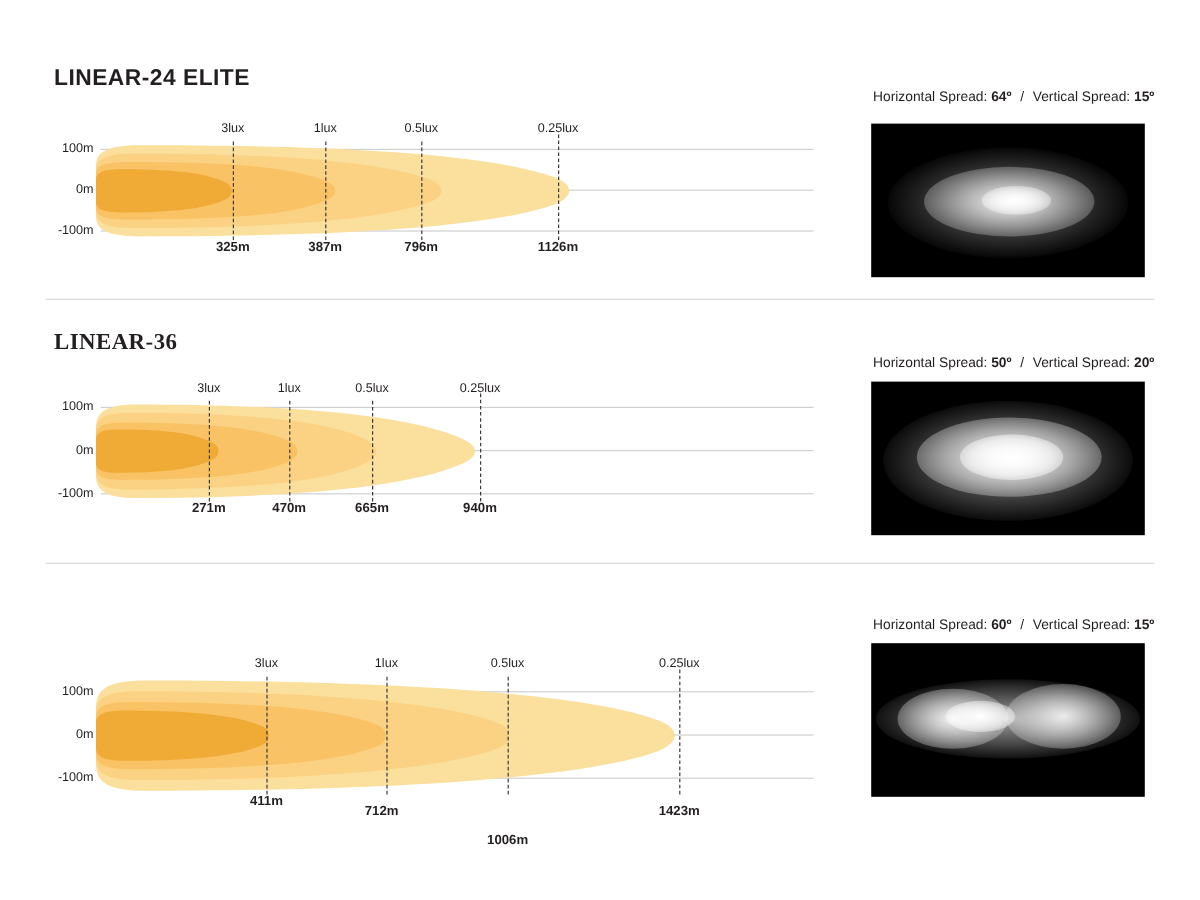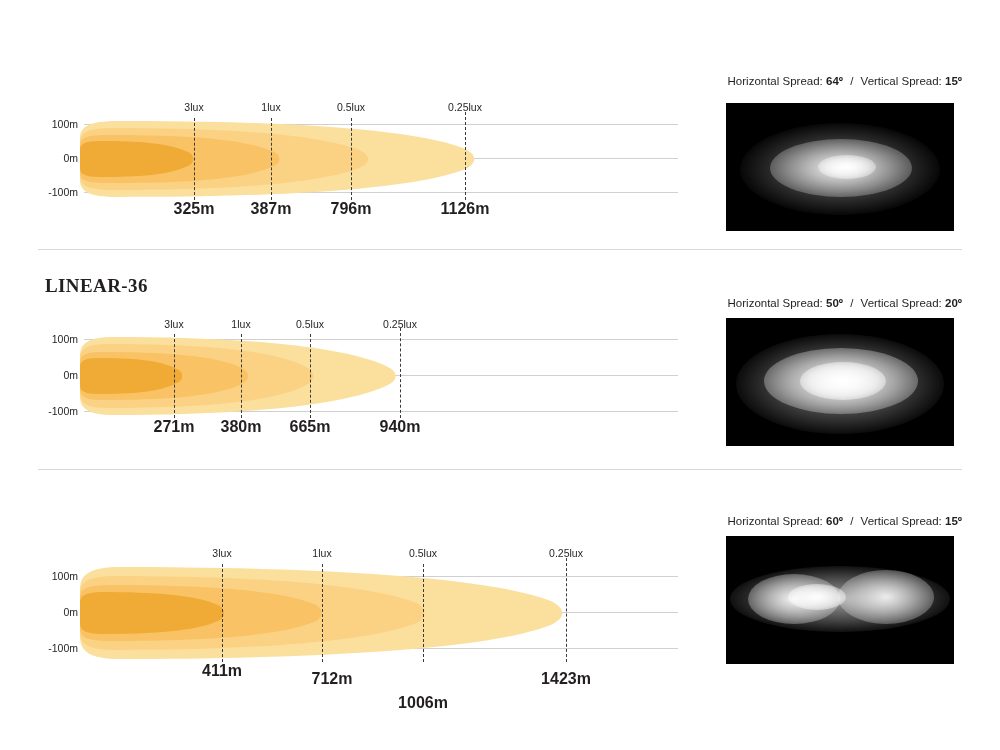--- a/index.html
+++ b/index.html
@@ -76,21 +76,21 @@
   }
   .lux-label {
     position: absolute;
     font-size: 10.5px;
     color: #231f20;
     white-space: nowrap;
     transform: translateX(-50%);
   }
   .dist-label {
     position: absolute;
-    font-size: 16px;
+    font-size: 11px;
     font-weight: bold;
     color: #231f20;
     white-space: nowrap;
     transform: translateX(-50%);
   }
   .beam {
     position: absolute;
   }
 
   
@@ -104,20 +104,21 @@
     border-radius: 50%;
   }
 </style>
 </head>
 <body>
 
 <div class="page">
 
   <div class="section" style="top:0;height:250px;">
 
+    <div class="sec-title" style="top:55px;">LINEAR-24 ELITE</div>
 
     <div class="spread" style="top:63px;">
       <span>Horizontal Spread:</span>
       <b>64º</b>
       <span class="sep">/</span>
       <span>Vertical Spread:</span>
       <b>15º</b>
     </div>
 
     <div class="diagram" style="left:0;top:0;width:700px;height:250px;">
@@ -203,21 +204,21 @@
       <svg class="beam" style="left:78px;top:107px;" width="108" height="38" viewBox="0 0 108 38">
         <path d="M2,10 C2,4 6,1 20,1 C54,1 82,3 99,12 C106,15 106,23 99,26 C82,35 54,37 20,37 C6,37 2,34 2,28 Z" fill="#f0ab37"></path>
       </svg>
 
       <div class="lux-line" style="left:174px;top:84px;height:84px;"></div>
       <div class="lux-label" style="left:174px;top:68px;">3lux</div>
       <div class="dist-label" style="left:174px;top:168px;text-align:right;">271m</div>
 
       <div class="lux-line" style="left:241px;top:84px;height:84px;"></div>
       <div class="lux-label" style="left:241px;top:68px;">1lux</div>
-      <div class="dist-label" style="left:241px;top:168px;">380m</div>
+      <div class="dist-label" style="left:241px;top:168px;">470m</div>
 
       <div class="lux-line" style="left:310px;top:84px;height:84px;"></div>
       <div class="lux-label" style="left:310px;top:68px;">0.5lux</div>
       <div class="dist-label" style="left:310px;top:168px;">665m</div>
 
       <div class="lux-line" style="left:400px;top:78px;height:90px;"></div>
       <div class="lux-label" style="left:400px;top:68px;">0.25lux</div>
       <div class="dist-label" style="left:400px;top:168px;">940m</div>
     </div>
 
@@ -263,21 +264,21 @@
       <svg class="beam" style="left:78px;top:121px;" width="152" height="44" viewBox="0 0 152 44">
         <path d="M2,12 C2,5 7,1 25,1 C75,1 118,4 140,14 C148,17 148,27 140,30 C118,40 75,43 25,43 C7,43 2,39 2,32 Z" fill="#f0ab37"></path>
       </svg>
 
       <div class="lux-line" style="left:222px;top:94px;height:98px;"></div>
       <div class="lux-label" style="left:222px;top:77px;">3lux</div>
       <div class="dist-label" style="left:222px;top:192px;">411m</div>
 
       <div class="lux-line" style="left:322px;top:94px;height:98px;"></div>
       <div class="lux-label" style="left:322px;top:77px;">1lux</div>
-      <div class="dist-label" style="left:332px;top:200px;text-align:center;">712m</div>
+      <div class="dist-label" style="left:318px;top:200px;text-align:center;">712m</div>
 
       <div class="lux-line" style="left:423px;top:94px;height:98px;"></div>
       <div class="lux-label" style="left:423px;top:77px;">0.5lux</div>
       <div class="dist-label" style="left:423px;top:196px;margin-top:28px;">1006m</div>
 
       <div class="lux-line" style="left:566px;top:88px;height:104px;"></div>
       <div class="lux-label" style="left:566px;top:77px;">0.25lux</div>
       <div class="dist-label" style="left:566px;top:200px;">1423m</div>
     </div>
 

